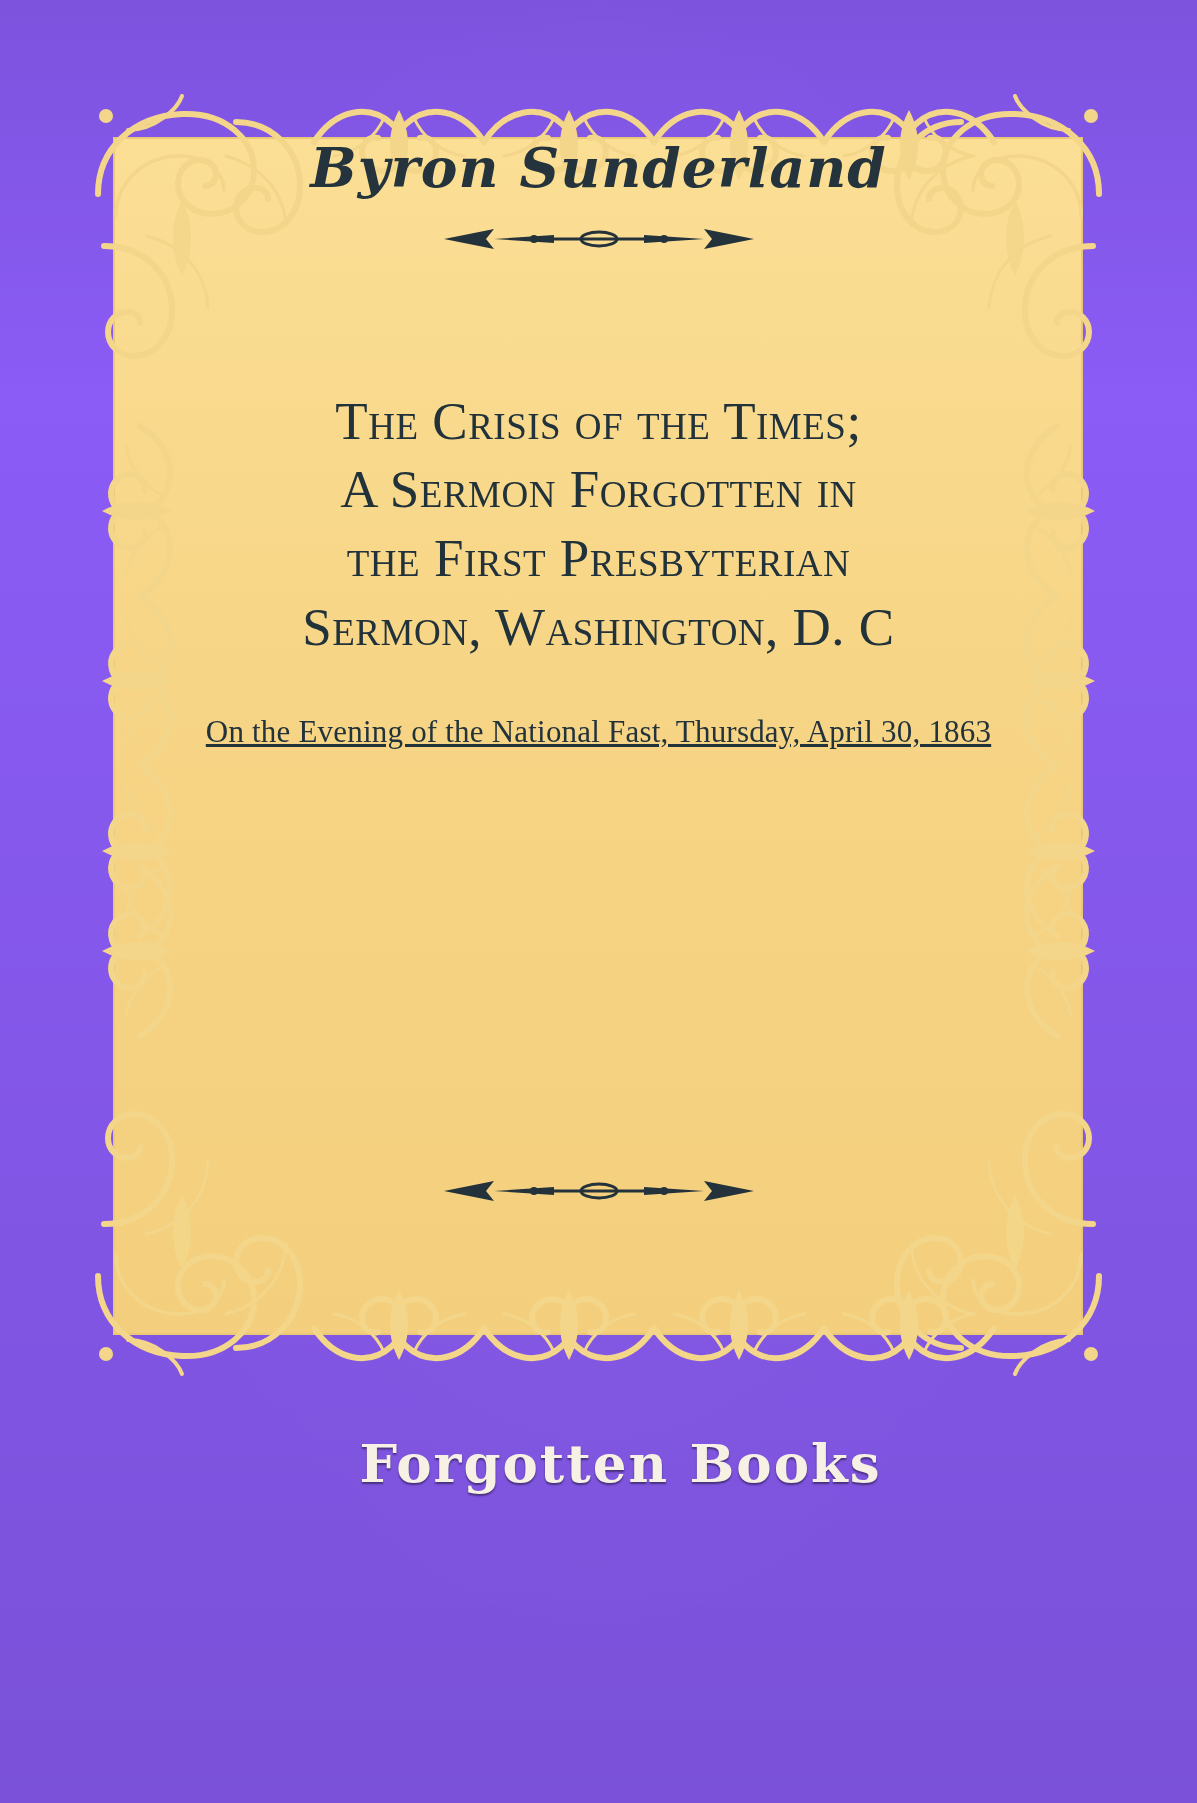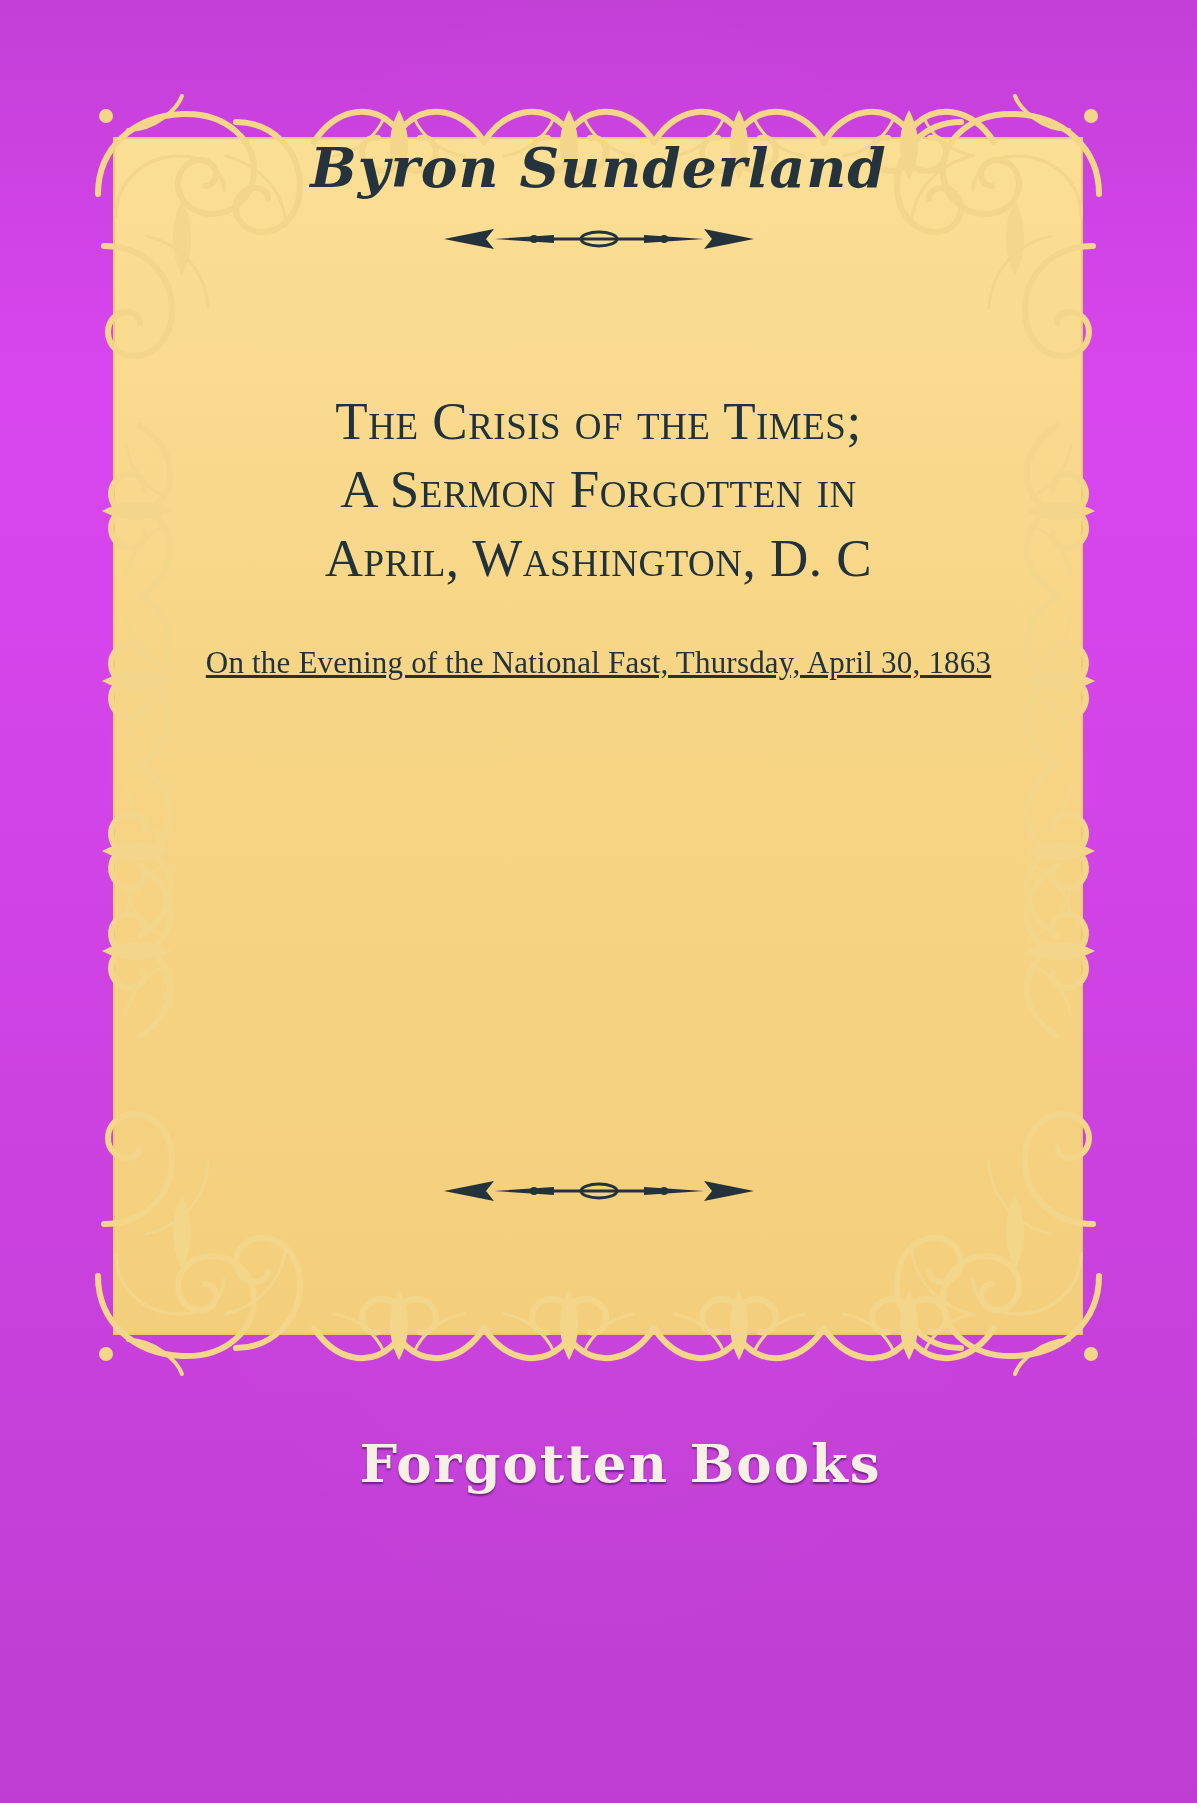--- a/index.html
+++ b/index.html
@@ -10,21 +10,21 @@
     width: 1197px;
     height: 1803px;
     background: #2d3f45;
     font-family: "Liberation Serif", serif;
     overflow: hidden;
   }
   .cover {
     position: relative;
     width: 1197px;
     height: 1803px;
-    background: #d946ef;
+    background: #8b5cf6;
     box-sizing: border-box;
   }
   
   .cover::before {
     content: "";
     position: absolute;
     inset: 0;
     background:
       radial-gradient(ellipse at 50% 45%, rgba(255,255,255,0.045) 0%, rgba(0,0,0,0) 62%),
       linear-gradient(180deg, rgba(0,0,0,0.10) 0%, rgba(0,0,0,0) 22%, rgba(0,0,0,0.12) 100%);
@@ -227,21 +227,22 @@
           <path d="M270,18 L210,14 L210,22 Z"></path>
           <circle cx="230" cy="18" r="4"></circle>
           <rect x="120" y="16.5" width="90" height="3"></rect>
         </g>
       </svg>
     </div>
 
     <div class="title">
       <span class="line">The Crisis of the Times;</span>
       <span class="line">A Sermon Forgotten in</span>
-      <span class="line">April, Washington, D. C</span>
+      <span class="line">the First Presbyterian</span>
+      <span class="line">Sermon, Washington, D. C</span>
     </div>
 
     <div class="subtitle">On the Evening of the National Fast, Thursday, April 30, 1863</div>
 
     <div class="rule-bottom">
       <svg viewBox="0 0 330 36" aria-hidden="true">
         <g fill="#24333b">
           <path d="M10,18 L60,8 L52,18 L60,28 Z"></path>
           <path d="M60,18 L120,14 L120,22 Z"></path>
           <circle cx="100" cy="18" r="4"></circle>

